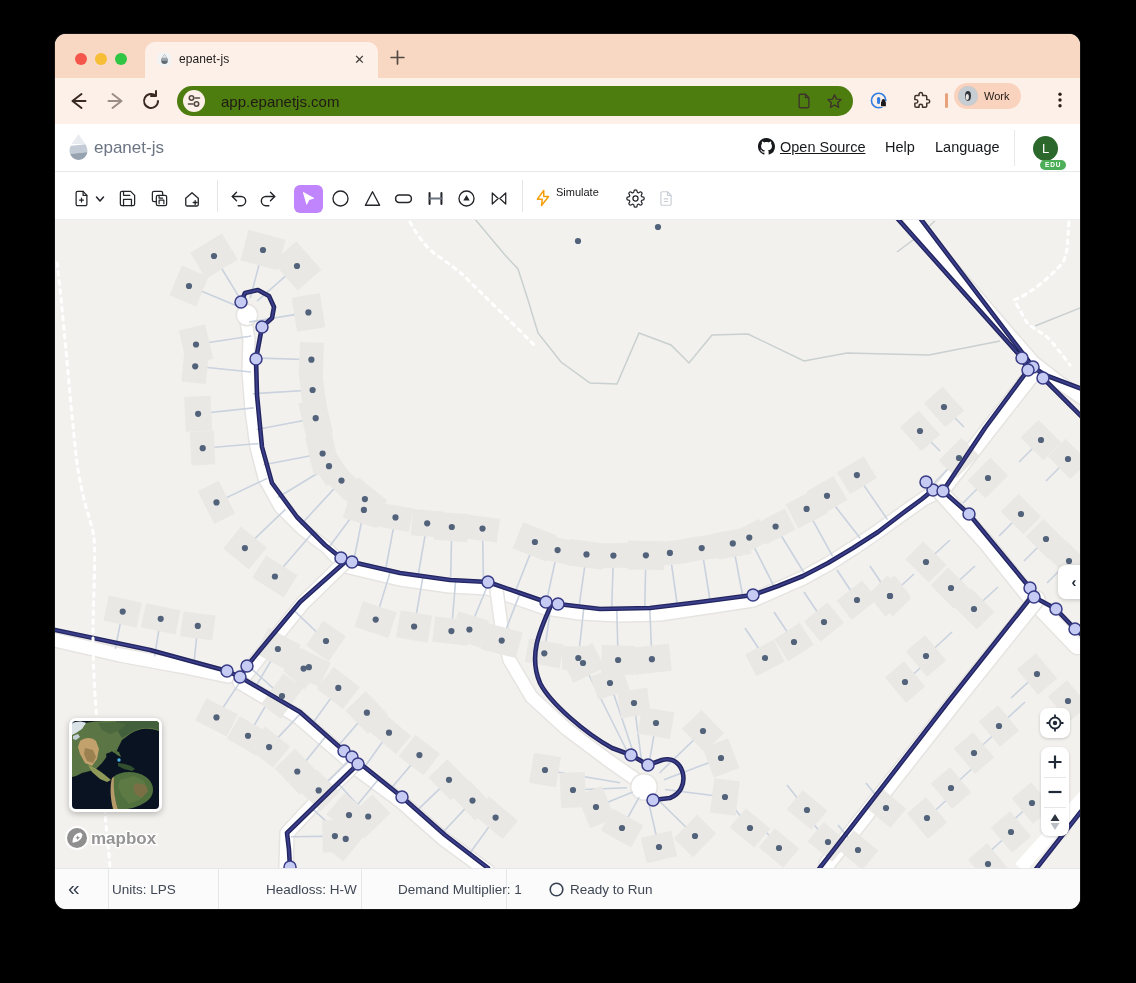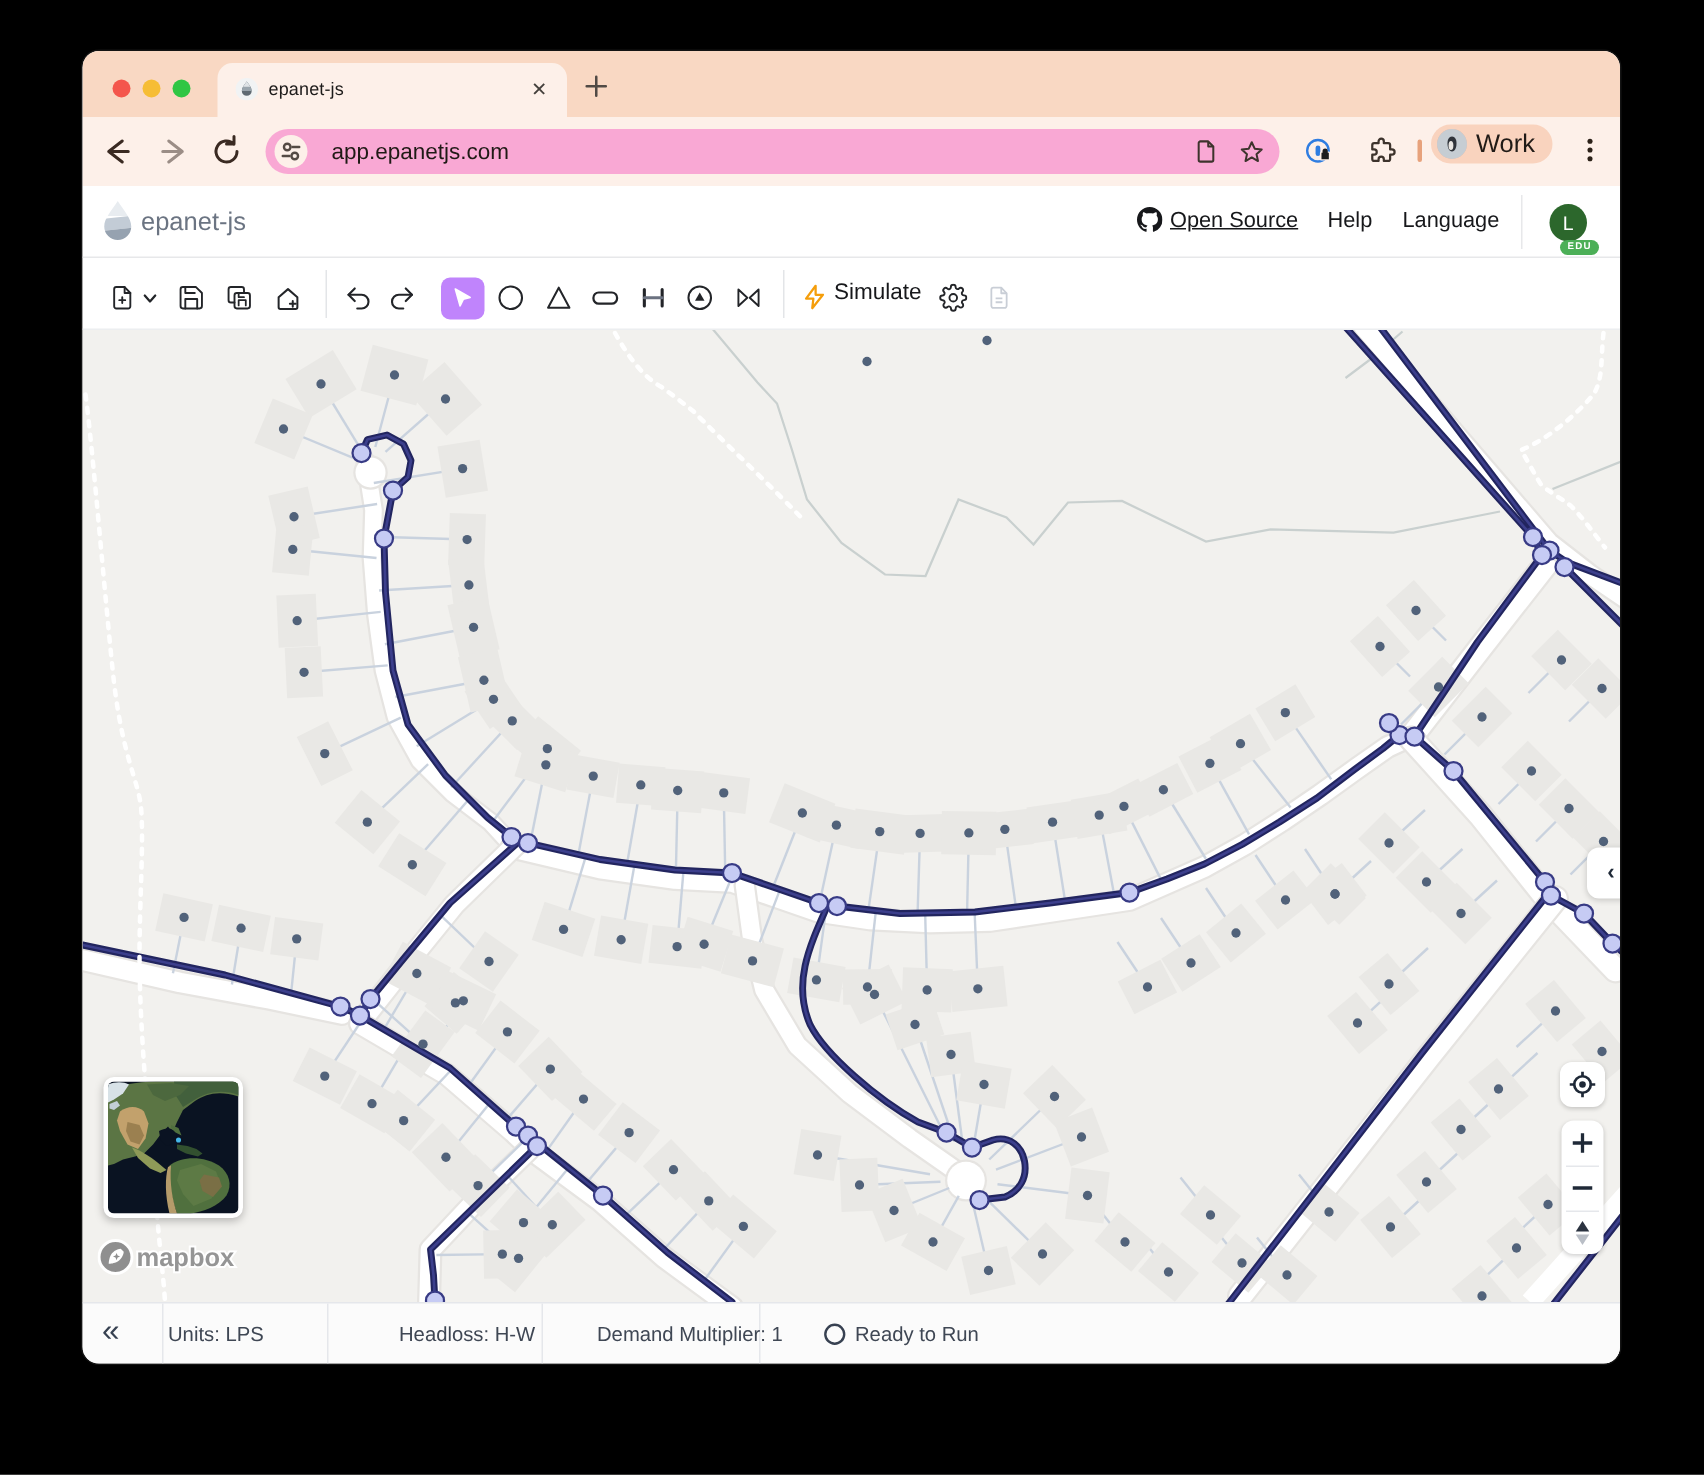--- a/index.html
+++ b/index.html
@@ -9,38 +9,38 @@
 #tabbar { position:relative; height:44px; background:#f9d8c3; }
 .tl { position:absolute; top:53px; width:12px; height:12px; border-radius:50%; }
 #tab { position:absolute; left:90px; top:8px; width:233px; height:36px; background:#fdf0e9; border-radius:10px 10px 0 0; }
 #tab .fav { position:absolute; left:12px; top:10px; width:15px; height:15px; }
 #tab .title { position:absolute; left:34px; top:10px; font-size:12px; color:#1d1b1a; letter-spacing:0.1px; }
 #tab .close { position:absolute; right:10px; top:9px; width:17px; height:17px; font-size:13px; color:#44403c; text-align:center; line-height:17px; }
 #newtab { position:absolute; left:334px; top:15px; width:17px; height:17px; color:#514a45; }
 
 #urlrow { position:relative; height:46px; background:#fdf0e9; }
 .navic { position:absolute; top:9px; width:28px; height:28px; color:#3a2a22; }
-#pill { position:absolute; left:122px; top:8px; width:676px; height:30px; background:#f9a8d4; border-radius:15px; }
+#pill { position:absolute; left:122px; top:8px; width:676px; height:30px; background:#4d7c0f; border-radius:15px; }
 #pill .tune { position:absolute; left:6px; top:4px; width:22px; height:22px; background:#fdf0e9; border-radius:50%; }
 #pill .url { position:absolute; left:44px; top:6.5px; font-size:15px; color:#201a16; }
 #urlrow .ric { position:absolute; top:12px; width:21px; height:21px; color:#3a2a22; }
-#work { position:absolute; left:899px; top:5px; height:26px; background:#f9d3be; border-radius:14px; padding:0 12px 0 30px; font-size:17px; color:#201a16; line-height:26px; }
+#work { position:absolute; left:899px; top:5px; height:26px; background:#f9d3be; border-radius:14px; padding:0 12px 0 30px; font-size:11px; color:#201a16; line-height:26px; }
 #work .wavatar { position:absolute; left:4px; top:3px; width:20px; height:20px; border-radius:50%; background:radial-gradient(circle at 45% 40%, #b9c4cc 0 38%, #f0b8a0 39% 100%); overflow:hidden; }
 
 #hdr { position:relative; height:48px; background:#fff; border-bottom:1px solid #e7e8ea; }
 #hdr .brand { position:absolute; left:39px; top:14px; font-size:17px; color:#6b7482; }
 #hdr .hitem { position:absolute; top:15px; font-size:14.5px; color:#17181b; }
 #hdr .avatar { position:absolute; left:978px; top:12px; width:25px; height:25px; border-radius:50%; background:#2c672c; color:#fff; font-size:13px; text-align:center; line-height:25px; }
 #hdr .edu { position:absolute; left:985px; top:36px; height:10px; padding:0 5px; background:#4caf57; border-radius:5px; color:#fff; font-size:6.5px; font-weight:bold; letter-spacing:0.8px; line-height:10px; }
 
 #tbar { position:relative; height:48px; background:#fff; border-bottom:1px solid #eceef0; }
 .tic { position:absolute; top:14px; width:20px; height:20px; color:#232529; }
 .tdiv { position:absolute; top:8px; width:1px; height:32px; background:#e3e5e8; }
 #selbtn { position:absolute; left:239px; top:13px; width:29px; height:28px; background:#c084fc; border-radius:6px; }
-#sim { position:absolute; left:478px; top:14px; font-size:15px; color:#17181b; }
+#sim { position:absolute; left:478px; top:14px; font-size:11px; color:#17181b; }
 
 #map { position:relative; height:648px; background:#f2f1ee; overflow:hidden; }
 #map svg.base { position:absolute; left:0; top:0; }
 .mapbtn { position:absolute; background:#fff; border-radius:8px; box-shadow:0 1px 3px rgba(0,0,0,0.18); }
 #collapse { position:absolute; left:1003px; top:345px; width:32px; height:34px; background:#fff; border-radius:8px 0 0 8px; box-shadow:0 1px 4px rgba(0,0,0,0.2); font-size:15px; color:#1f2937; text-align:center; line-height:34px; font-weight:bold; }
 #inset { position:absolute; left:14px; top:498px; width:93px; height:94px; background:#fff; border-radius:7px; box-shadow:0 2px 6px rgba(0,0,0,0.25); }
 #attrib { position:absolute; right:1px; bottom:2px; font-size:12.5px; color:#3d3d3d; background:rgba(255,255,255,0.6); padding:2px 6px 3px; }
 #attrib b { color:#1a1a1a; }
 
 #status { position:relative; height:41px; background:#fbfbfb; border-top:1px solid #e5e7eb; }

